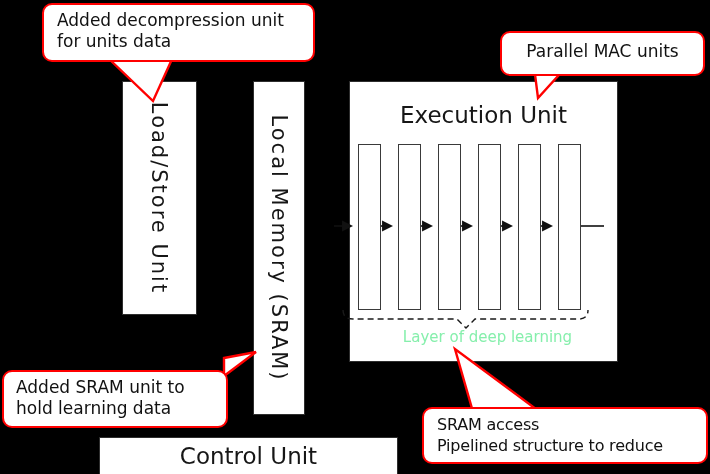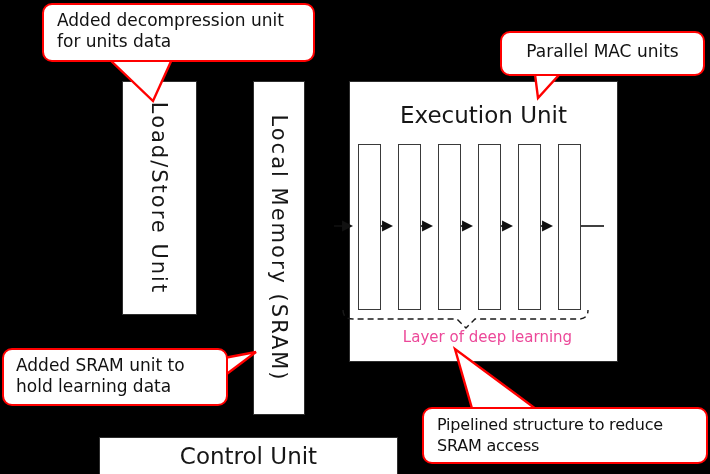--- a/index.html
+++ b/index.html
@@ -20,21 +20,21 @@
   }
   #load-store{left:122px;top:81px;width:75px;height:234px;}
   #local-memory{left:253px;top:81px;width:52px;height:334px;}
   #execution{left:333px;top:81px;width:269px;height:281px;margin-left:16px;}
   .exec-title{
     position:absolute;left:0;top:20px;width:100%;text-align:center;
     font-size:23px;color:#161616;
   }
   .layer-label{
     position:absolute;left:380px;top:328px;width:215px;text-align:center;
-    font-size:15px;color:#ec4899;z-index:2;
+    font-size:15px;color:#86efac;z-index:2;
   }
   #control{
     left:99px;top:437px;width:299px;height:38px;
     display:flex;align-items:center;justify-content:center;
     font-size:23px;color:#161616;
   }
   .mac-layer{position:absolute;left:0;top:0;width:710px;height:474px;z-index:2;}
   .mac{
     position:absolute;top:144px;width:23px;height:166px;
     background:#fff;border:1.5px solid var(--mac_border,#3a3a3a);box-sizing:border-box;
@@ -44,21 +44,21 @@
   .flow{stroke:#111;stroke-width:1.6;fill:none;}
   .brace{stroke:#1a1a1a;stroke-width:1.4;fill:none;stroke-dasharray:6 4;}
   .callout{
     position:absolute;background:#fff;border:2.5px solid var(--callout_border,#f00);
     border-radius:10px;box-sizing:border-box;z-index:4;
     font-size:17px;line-height:21px;color:#111;
   }
   .callout .line{display:block;white-space:nowrap;}
   #co-decompression{left:42px;top:3px;width:273px;height:59px;padding:5px 0 0 13px;}
   #co-parallel{left:500px;top:3px;width:205px;height:45px;text-align:center;padding-top:8px;margin-top:28px;}
-  #co-sram{left:2px;top:348px;width:226px;height:58px;padding:5px 0 0 12px;}
+  #co-sram{left:2px;top:370px;width:226px;height:58px;padding:5px 0 0 12px;}
   #co-pipelined{left:422px;top:407px;width:286px;height:57px;padding:5px 0 0 13px;font-size:16px;letter-spacing:-0.2px;}
 </style>
 </head>
 <body>
 
 <div class="canvas">
 
   <div class="unit vbox" id="load-store">
     <span class="vtext">Load/Store Unit</span>
   </div>
@@ -117,17 +117,17 @@
   <div class="callout" id="co-parallel">
     <span class="line">Parallel MAC units</span>
   </div>
 
   <div class="callout" id="co-sram">
     <span class="line">Added SRAM unit to</span>
     <span class="line">hold learning data</span>
   </div>
 
   <div class="callout" id="co-pipelined">
+    <span class="line">SRAM access</span>
     <span class="line">Pipelined structure to reduce</span>
-    <span class="line">SRAM access</span>
   </div>
 
 </div>
 
 </body></html>

